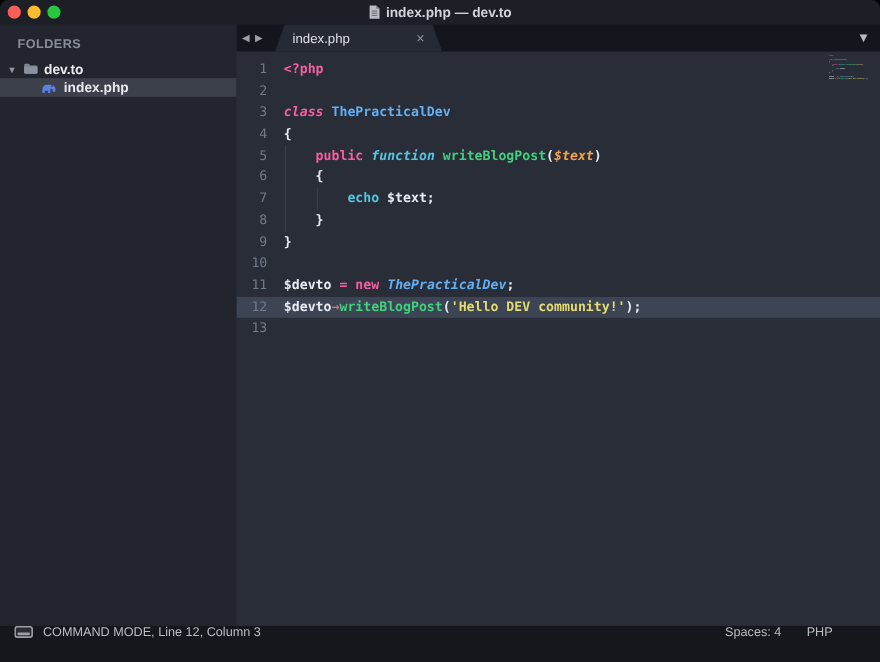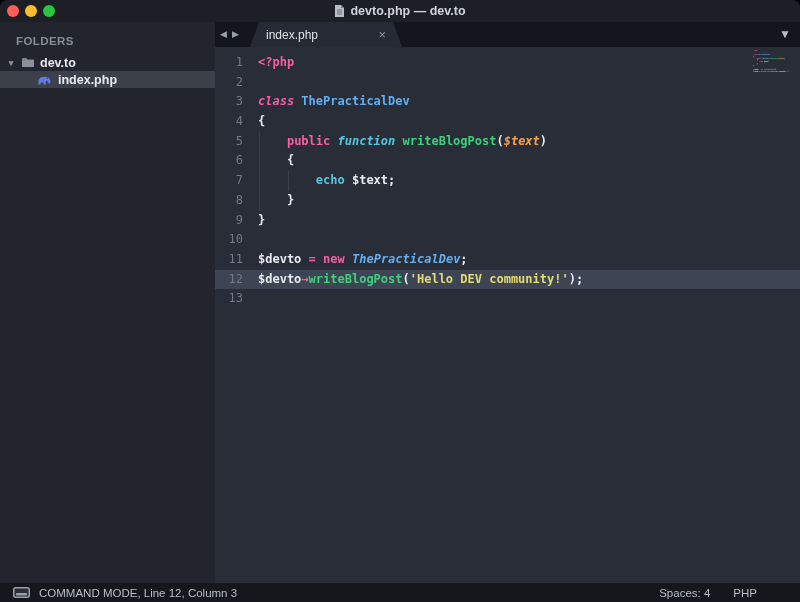--- a/index.html
+++ b/index.html
@@ -63,22 +63,22 @@
   .tok-green{color:var(--green,#3fd17c);}
   .tok-orange-i{color:var(--orange,#f5a14c);font-style:italic;}
   .tok-yellow{color:var(--yellow,#e3dc6f);}
   .minimap{position:absolute;top:3px;right:8px;width:40px;height:80px;
     overflow:hidden;}
   #minimap-code{transform:scale(0.108,0.094);transform-origin:top left;
     font-family:"DejaVu Sans Mono",monospace;font-size:12px;font-weight:bold;
     line-height:19.7px;white-space:pre;width:500px;}
   .mm-line{height:19.7px;}
   
-  .statusbar{position:absolute;left:0;right:0;bottom:0;height:19px;
-    background:var(--statusbar-bg,#15171d);display:flex;align-items:center;
+  .statusbar{position:absolute;left:0;right:0;bottom:0;height:33px;
+    background:var(--statusbar-bg,#15171d);display:flex;align-items:flex-start;
     color:var(--ui-fg,#b9bec6);font-size:11.5px;}
   .vintage-icon{margin-left:13px;margin-right:9px;display:inline-flex;}
   .status-right{margin-left:auto;display:flex;align-items:center;}
   .status-spaces{margin-right:23px;}
   .status-syntax{margin-right:43px;}
 </style>
 </head>
 <body style="--titlebar-bg: #1c1f26; --sidebar-bg: #22252d; --sidebar-selected-bg: #3b404b; --tabbar-bg: #14161d; --tab-bg: #262a34; --editor-bg: #282d38; --line-highlight: #3d4454; --statusbar-bg: #15171d; --gutter-fg: #717a89; --plain: #e8ebf1; --pink: #f75fa5; --blue: #64aff2; --cyan: #54c6dd; --green: #3fd17c; --orange: #f5a14c; --yellow: #e3dc6f; --ui-fg: #b9bec6; --traffic-red: #ff5e57; --traffic-yellow: #fdbc2e; --traffic-green: #28c73f; --php-icon-blue: #5d7fe3;">
 
 <div class="window">
@@ -90,21 +90,21 @@
       <span class="tl green"></span>
     </div>
     <div class="title-wrap">
       <svg width="11" height="14" viewBox="0 0 11 14">
         <path d="M1 1 h6 l3 3 v9 h-9 z" fill="#b9bdc4"></path>
         <path d="M7 1 l3 3 h-3 z" fill="#7d828b"></path>
         <rect x="3" y="5.5" width="5" height="1" fill="#6d727b"></rect>
         <rect x="3" y="7.5" width="5" height="1" fill="#6d727b"></rect>
         <rect x="3" y="9.5" width="5" height="1" fill="#6d727b"></rect>
       </svg>
-      <span>devto.php — dev.to</span>
+      <span>index.php — dev.to</span>
     </div>
   </div>
 
   <div class="main">
 
     <aside class="sidebar">
       <div class="side-header">FOLDERS</div>
       <div class="side-row folder-row">
         <span class="disclosure">▾</span>
         <svg width="14" height="11" viewBox="0 0 14 11">

